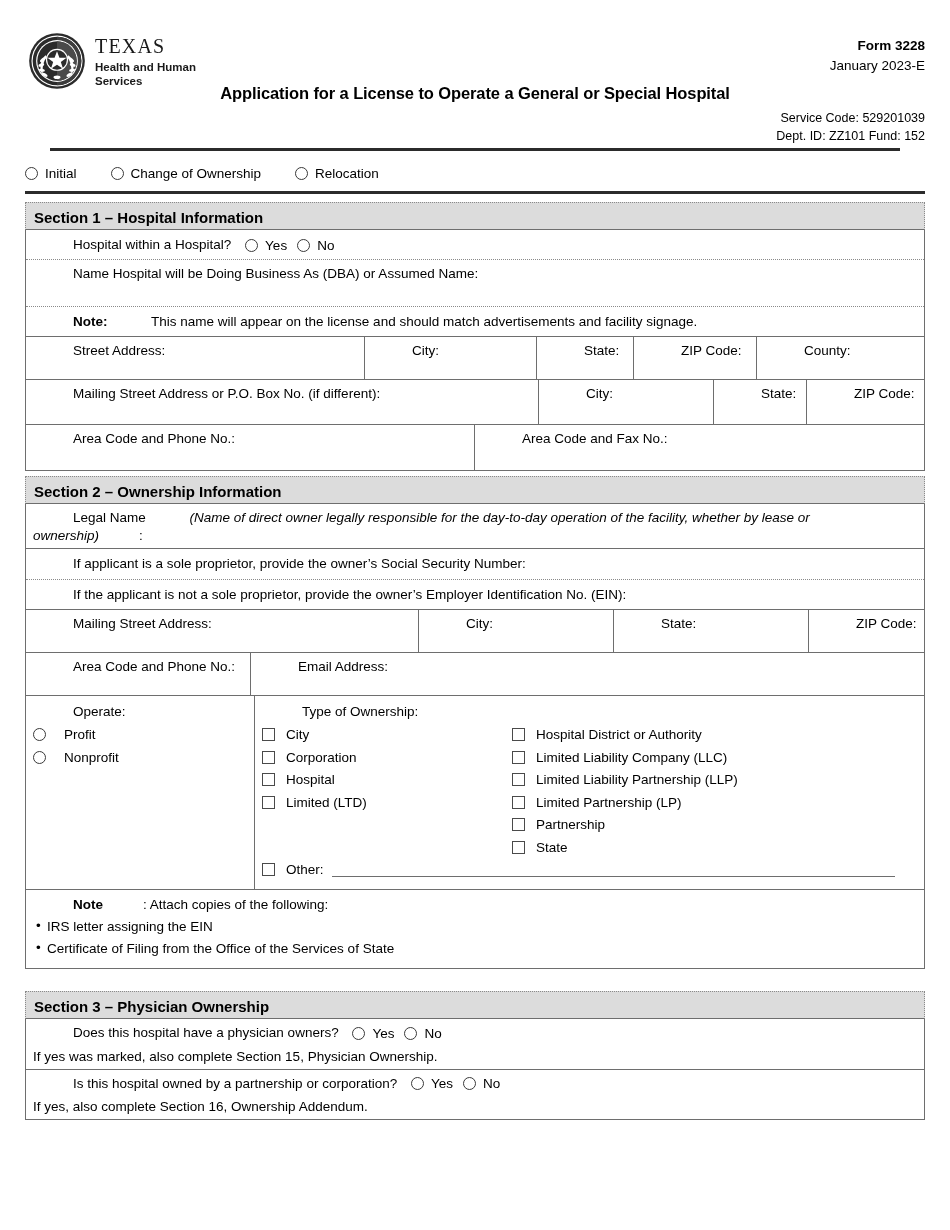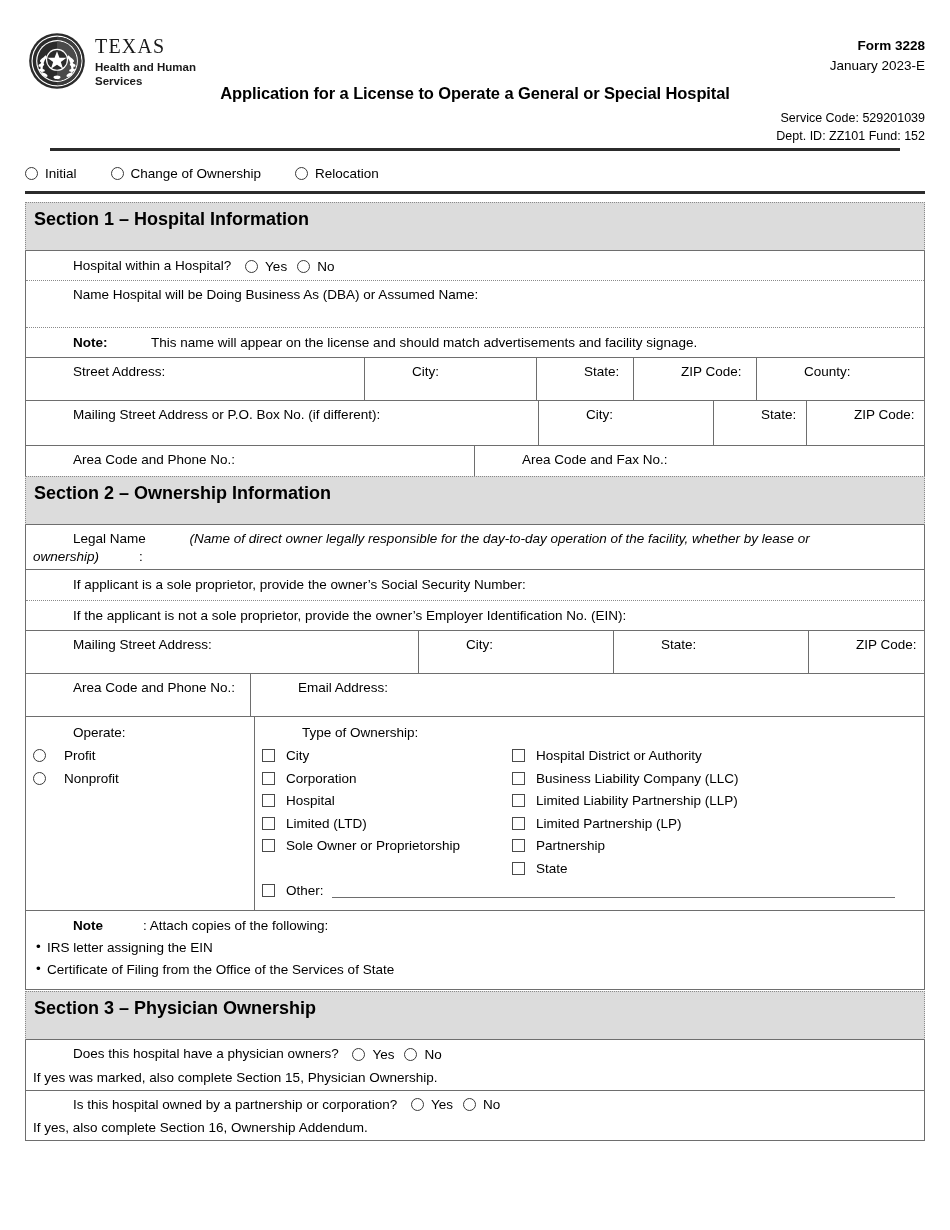--- a/index.html
+++ b/index.html
@@ -47,22 +47,22 @@
   .radio {
     width: 13px; height: 13px; border: 1.3px solid #3a3a3a; border-radius: 50%;
     display: inline-block; background: #fff; flex: 0 0 13px;
   }
   .radio + span { margin-left: 7px; }
   .rule-under-apptype { position: absolute; left: 25px; right: 25px; top: 191px; border-top: 3px solid #2b2b2b; }
 
   
   .sec { position: absolute; left: 25px; right: 25px; }
   .sec-title {
-    background: #dcdcdc; font-weight: bold; font-size: 18px;
-    padding: 6px 8px 20px 8px;
+    background: #dcdcdc; font-weight: bold; font-size: 15px;
+    padding: 6px 8px 3px 8px;
     border: 1px dotted #8a8a8a; border-bottom: 1px solid #6e6e6e;
   }
   .tbl { border: 1px solid #6e6e6e; border-top: none; }
   .row { display: flex; border-bottom: 1px dotted #8a8a8a; }
   .row:last-child { border-bottom: none; }
   .row.solid-b { border-bottom: 1px solid #6e6e6e; }
   .cell { padding: 5px 7px 4px 7px; position: relative; flex: 1 1 auto; }
   .cell + .cell { border-left: 1px solid #6e6e6e; }
   .lbl { font-size: 13.5px; line-height: 1.3; margin-left: 40px; }
   .lbl.ital { font-style: italic; }
@@ -313,33 +313,29 @@
                 <span class="opt-label">Corporation</span>
               </label>
               <label class="opt-row">
                 <span class="cbox"></span>
                 <span class="opt-label">Hospital</span>
               </label>
               <label class="opt-row">
                 <span class="cbox"></span>
                 <span class="opt-label">Limited (LTD)</span>
               </label>
-              <label class="opt-row">
-                <span class="cbox"></span>
-                <span class="opt-label">Sole Owner or Proprietorship</span>
-              </label>
             </div>
             <div class="own-right">
               <label class="opt-row">
                 <span class="cbox"></span>
                 <span class="opt-label">Hospital District or Authority</span>
               </label>
               <label class="opt-row">
                 <span class="cbox"></span>
-                <span class="opt-label">Business Liability Company (LLC)</span>
+                <span class="opt-label">Limited Liability Company (LLC)</span>
               </label>
               <label class="opt-row">
                 <span class="cbox"></span>
                 <span class="opt-label">Limited Liability Partnership (LLP)</span>
               </label>
               <label class="opt-row">
                 <span class="cbox"></span>
                 <span class="opt-label">Limited Partnership (LP)</span>
               </label>
               <label class="opt-row">

